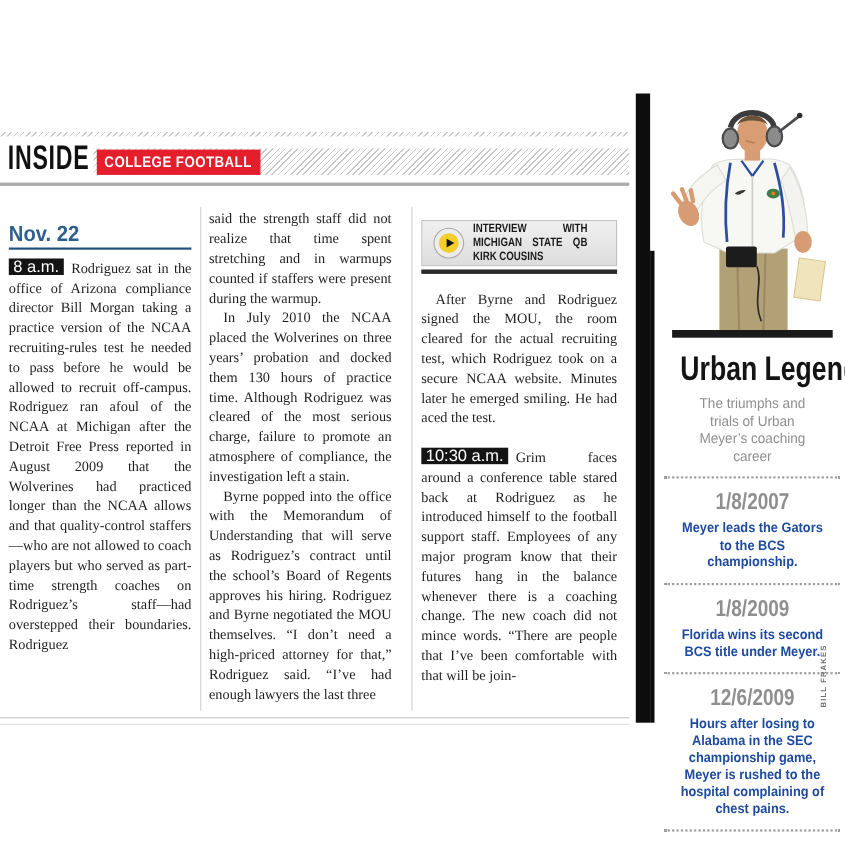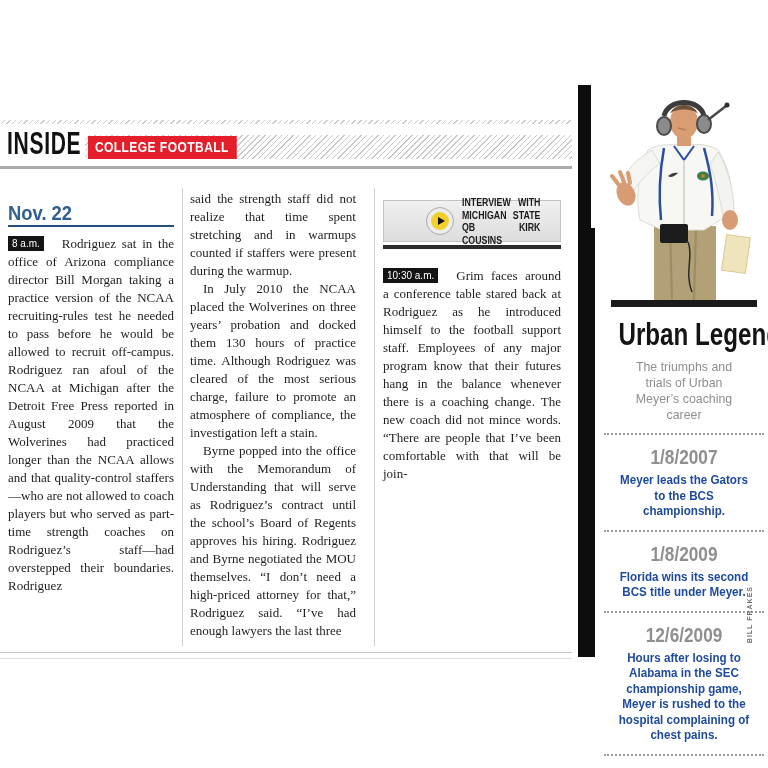--- a/index.html
+++ b/index.html
@@ -26,28 +26,28 @@
   #col1{left:8px;width:166px;}
   #col2{left:190px;width:166px;}
   #col3{left:383px;width:178px;top:200px;}
   .vdiv{position:absolute;top:188px;width:1px;height:458px;background:#cfcfcf;}
   #vdiv1{left:182px;} #vdiv2{left:374px;}
   .date-head{font-family:"Liberation Sans",sans-serif;font-weight:bold;font-size:20px;
        color:#2e5f8f;margin:14px 0 0 0;letter-spacing:0;transform:scaleX(0.92);
        transform-origin:left top;}
   .date-rule{height:2px;background:#24517c;margin:3px 0 8px 0;}
   .time-badge{display:inline-block;background:#141414;color:#fff;
-       font-family:"Liberation Sans",sans-serif;font-size:10px;line-height:15px;
-       padding:0 4px;margin-right:18px;vertical-align:1px;}
+       font-family:"Liberation Sans",sans-serif;font-size:15px;line-height:15px;
+       padding:0 4px;margin-right:7px;vertical-align:1px;}
   .ital{}
 
   
   #interview-box{width:178px;height:42px;background:linear-gradient(#f0f0f0,#dddddd);
        border:1px solid #c2c2c2;box-sizing:border-box;display:flex;align-items:center;
-       cursor:pointer;padding-left:32px;}
+       cursor:pointer;}
   #play-outer{width:26px;height:26px;border-radius:50%;background:#ececec;
        border:1px solid #a9a9a9;margin:0 8px 0 10px;display:flex;align-items:center;
        justify-content:center;flex:none;}
   #play-inner{width:18px;height:18px;border-radius:50%;background:#f2cf2a;
        display:flex;align-items:center;justify-content:center;}
   #play-tri{width:0;height:0;border-left:7px solid #111;border-top:4.5px solid transparent;
        border-bottom:4.5px solid transparent;margin-left:2px;}
   #interview-label{font-family:"Liberation Sans",sans-serif;font-weight:bold;font-size:11px;
        line-height:12.5px;color:#1a1a1a;width:160px;transform:scaleX(0.8);
        transform-origin:left center;}
@@ -105,20 +105,21 @@
   <div id="col3" class="col">
     <div id="interview-box">
       <div id="play-outer">
         <div id="play-inner">
             <div id="play-tri"></div>
           </div>
       </div>
       <div id="interview-label">INTERVIEW WITH MICHIGAN STATE QB KIRK COUSINS</div>
     </div>
     <div id="interview-bar"></div>
+    <p class="ind">After Byrne and Rodriguez signed the MOU, the room cleared for the actual recruiting test, which Rodriguez took on a secure NCAA website. Minutes later he emerged smiling. He had aced the test.</p>
     <p style="margin-top:18px;"><span class="time-badge">10:30 a.m.</span><span>Grim faces around a conference table stared back at Rodriguez as he introduced himself to the football support staff. Employees of any major program know that their futures hang in the balance whenever there is a coaching change. The new coach did not mince words. “There are people that I’ve been comfortable with that will be join-</span></p>
   </div>
 
   <div id="foot1" class="foot-rule"></div>
   <div id="foot2" class="foot-rule"></div>
 
   <div id="black-bar"></div>
   <div id="black-bar2"></div>
 
   <div id="sidebar">

